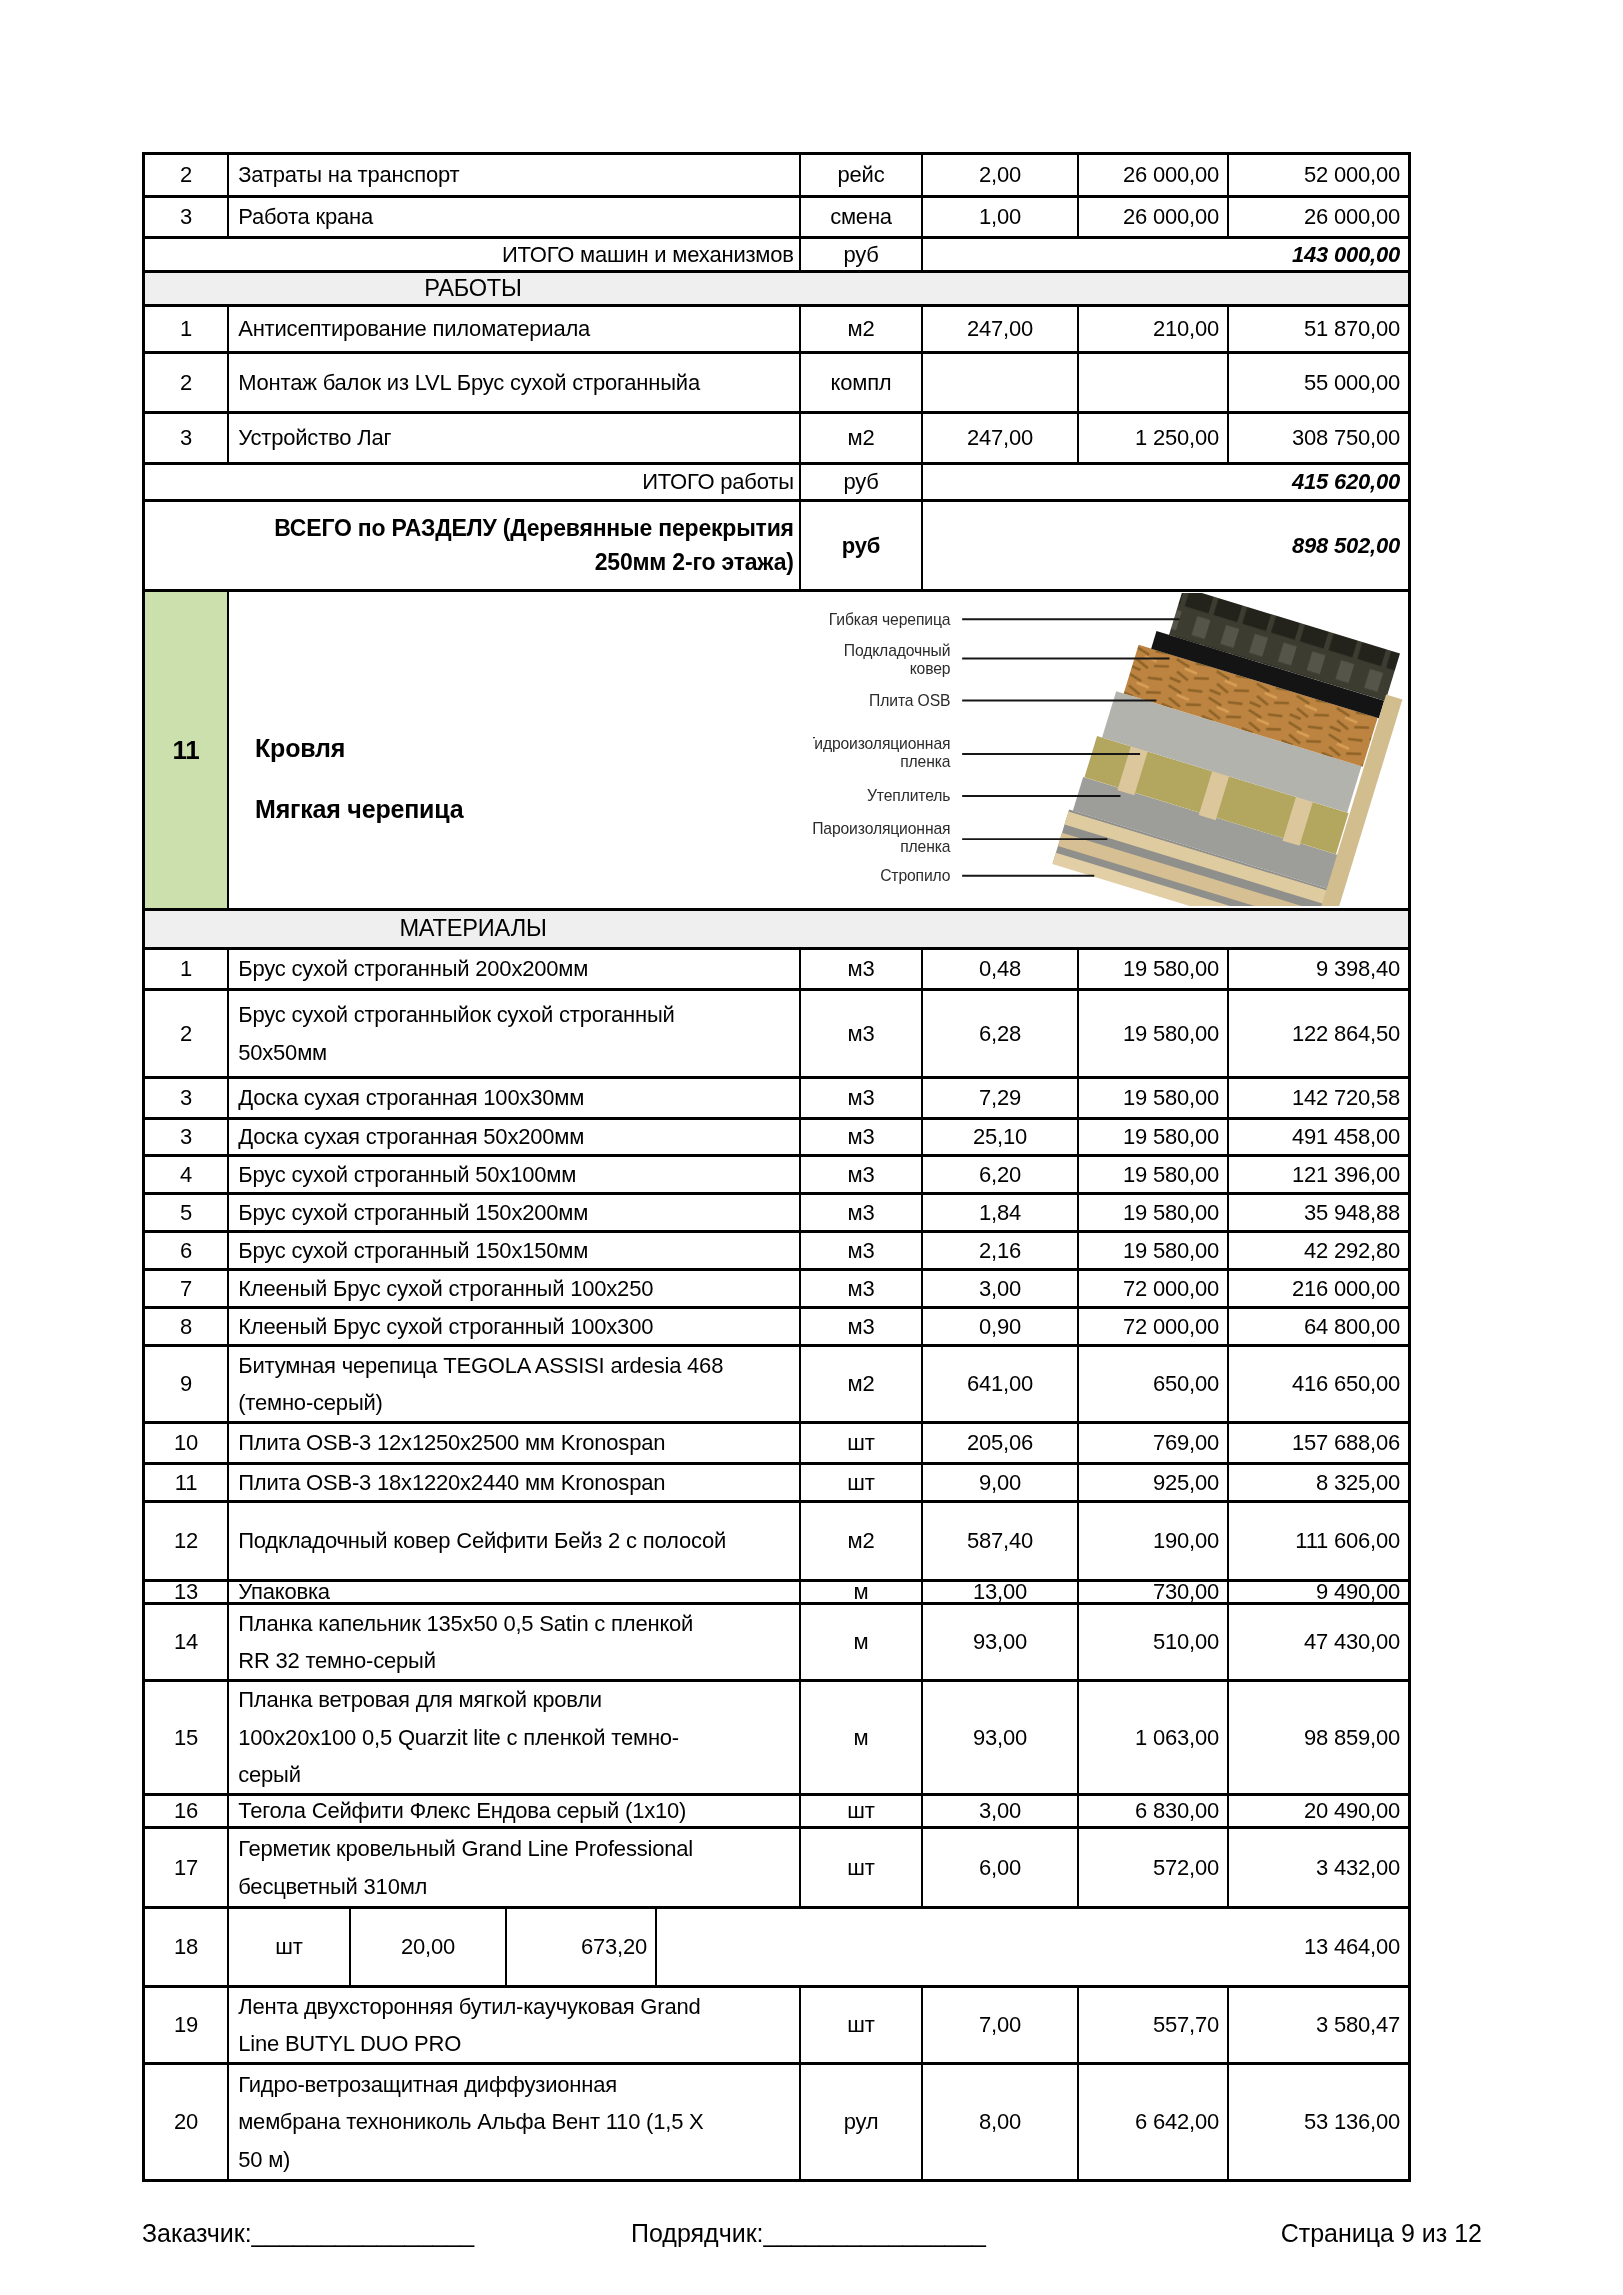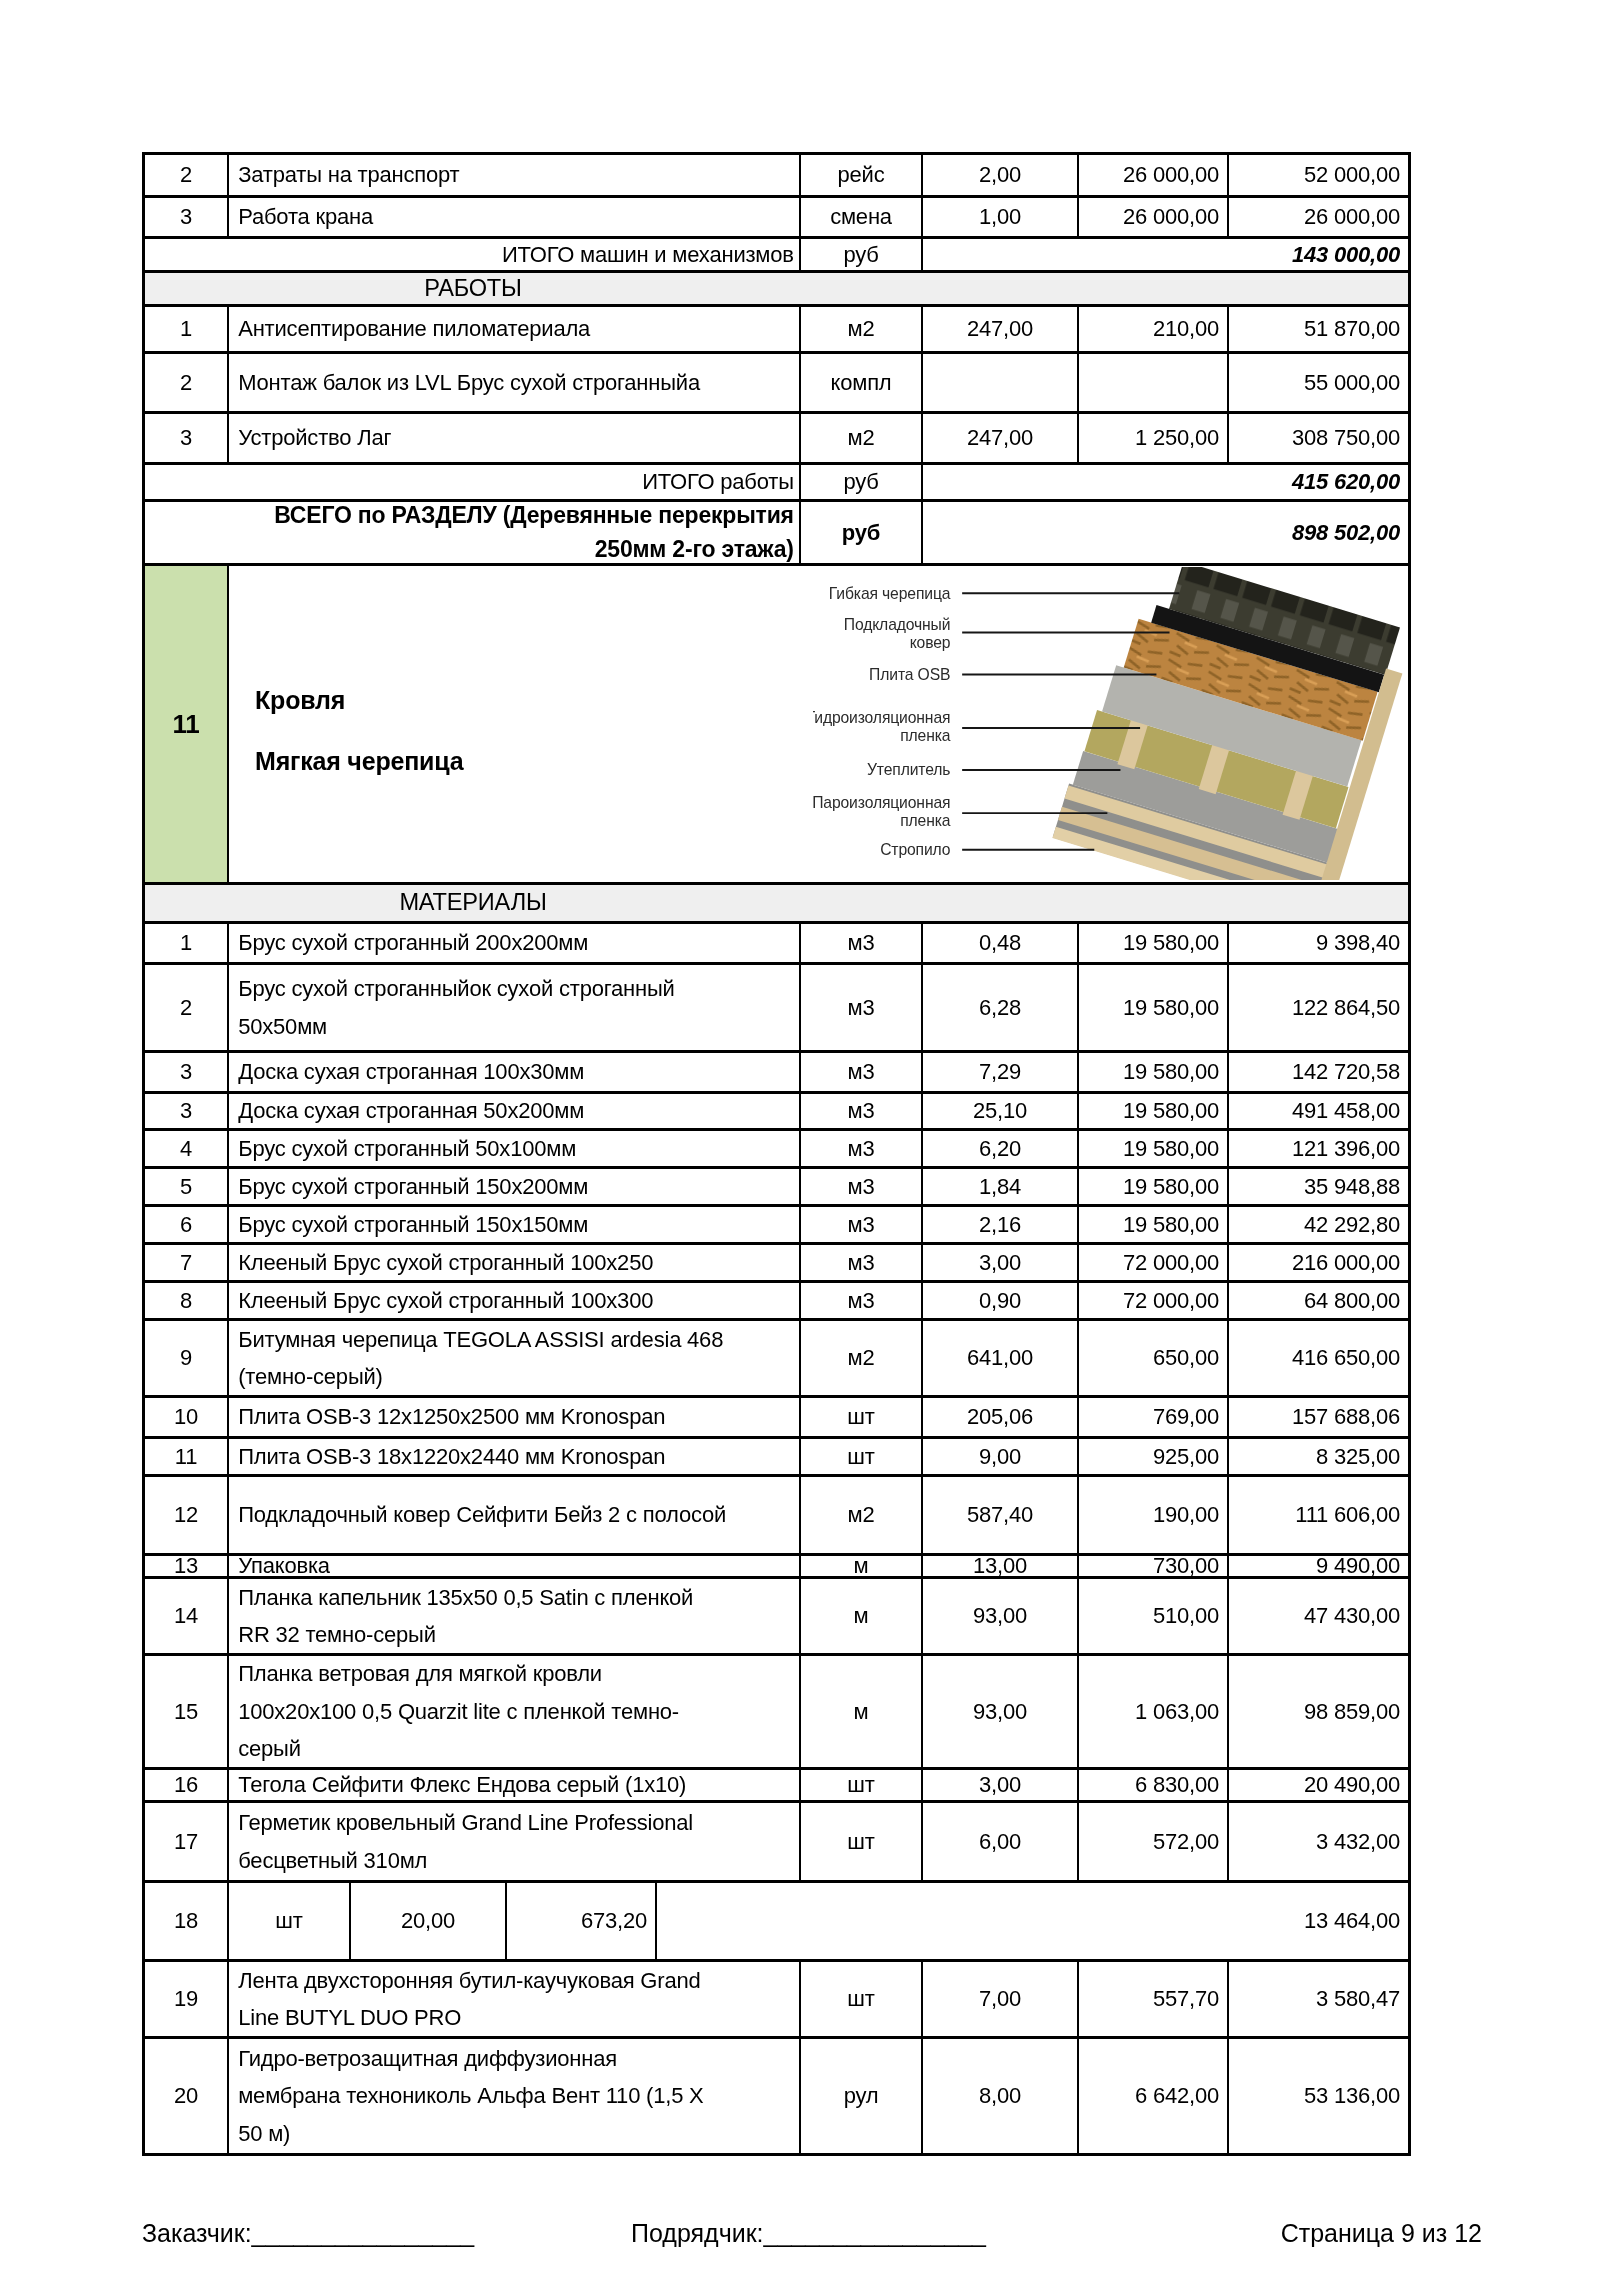--- a/index.html
+++ b/index.html
@@ -46,21 +46,21 @@
   
   .band{background:var(--gray);}
   .band .bandcell{width:100%;border-right:none;justify-content:flex-start;}
   .band-inner{width:656px;text-align:center;font-size:23.6px;}
   
   .section-num{
     width:84px;background:var(--green);justify-content:center;
     font-weight:bold;font-size:26px;
   }
   .section-body{flex:1;position:relative;border-right:none;display:block;}
-  .sec-title{position:absolute;left:26px;top:104px;font-weight:bold;font-size:25px;line-height:61px;letter-spacing:-0.2px;}
+  .sec-title{position:absolute;left:26px;top:126px;font-weight:bold;font-size:25px;line-height:61px;letter-spacing:-0.2px;}
   .roof-svg{position:absolute;right:2.6px;top:1.3px;overflow:hidden;}
   .dlabel{font-family:"Liberation Sans", sans-serif;font-size:24px;fill:var(--diagram-text);}
   .dline{stroke:#161616;stroke-width:3;}
   
   #footer{
     position:absolute;left:142px;top:2219px;width:1340px;
     font-size:25px;display:flex;align-items:baseline;
   }
   .f-left{flex:none;}
   .f-mid{position:absolute;left:489px;}
@@ -118,21 +118,21 @@
       <div class="c unit">м2</div>
       <div class="c qty">247,00</div>
       <div class="c price">1 250,00</div>
       <div class="c total">308 750,00</div>
     </div>
     <div class="row subtotal" style="height: 37px;">
       <div class="c mlabel">ИТОГО работы</div>
       <div class="c unit">руб</div>
       <div class="c mtotal">415 620,00</div>
     </div>
-    <div class="row grandtotal grand" style="height: 64px;">
+    <div class="row grandtotal grand" style="height: 90px;">
       <div class="c mlabel">ВСЕГО по РАЗДЕЛУ (Деревянные перекрытия
 250мм 2-го этажа)</div>
       <div class="c unit">руб</div>
       <div class="c mtotal">898 502,00</div>
     </div>
     <div class="row section" style="height: 319px;">
       <div class="c section-num">11</div>
   <div class="c section-body">
     <div class="sec-title">
       <div>Кровля</div>

